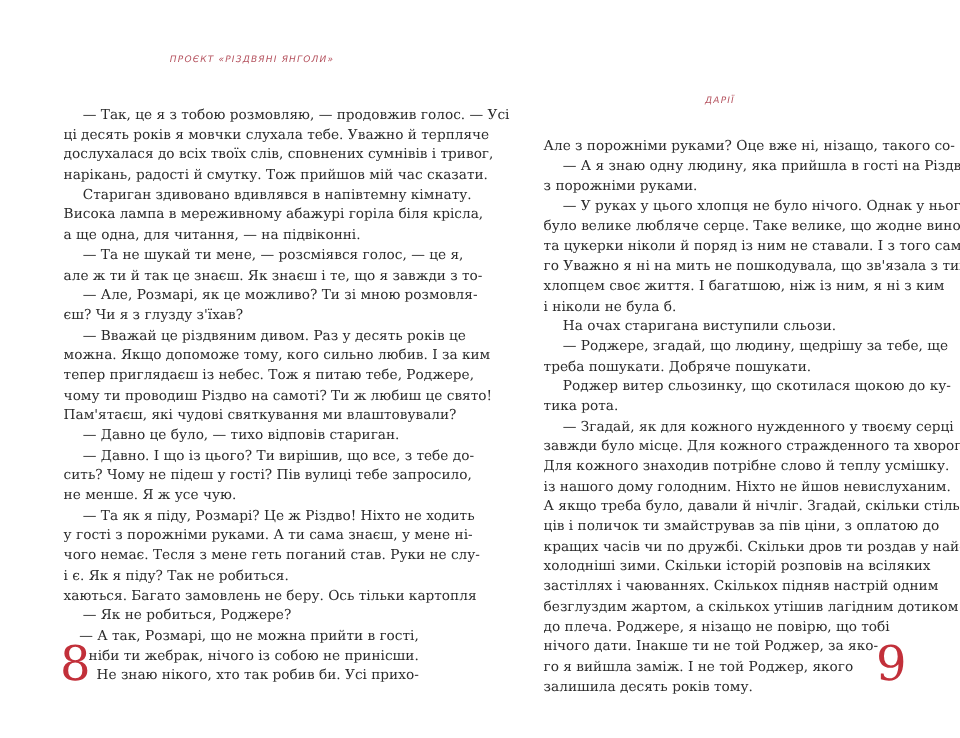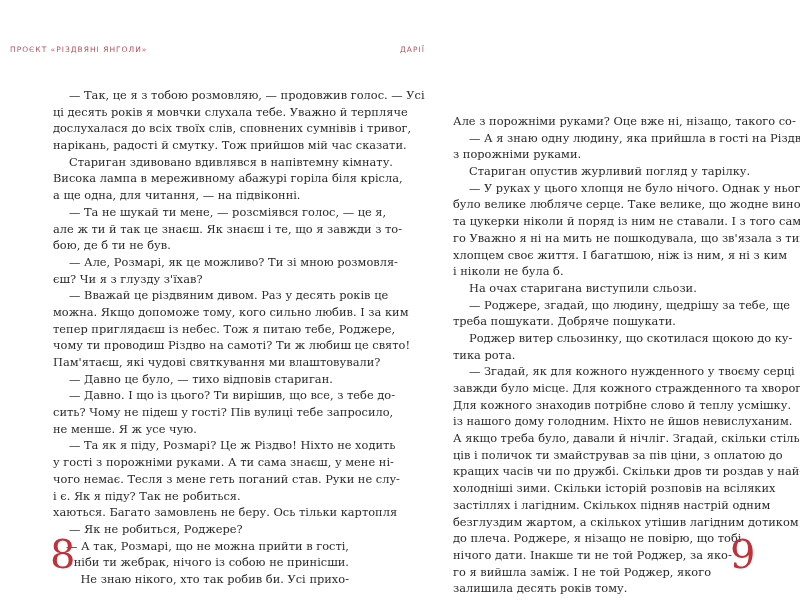--- a/index.html
+++ b/index.html
@@ -1,25 +1,25 @@
 <!DOCTYPE html>
 <html><head>
 <meta charset="utf-8">
 <style>
   html, body { margin:0; padding:0; background:#ffffff; }
   body { width:800px; height:615px; position:relative; overflow:hidden;
          font-family:"DejaVu Serif", serif; color:#2b2b2b; }
   .page { position:absolute; top:0; width:400px; height:615px; }
   .page.left { left:0; }
   .page.right { left:400px; }
-  .running-head { position:absolute; top:45px; left:0; width:400px; text-align:left;
+  .running-head { position:absolute; top:45px; left:0; width:400px; text-align:center;
          font-family:"DejaVu Sans", sans-serif; font-size:7.5px; letter-spacing:1px;
-         color:#b5535f; text-transform:uppercase; }
+         color:#b5535f; text-transform:uppercase;font-style:italic; }
   .page.left .running-head { left:10px; }
-  .page.right .running-head { left:0; }
+  .page.right .running-head { left:0;margin-top:34px; }
   .body { position:absolute; top:87px; width:296px; font-size:11.4px; line-height:16.7px; }
   .page.left .body { left:53px; }
   .page.right .body { left:53px;margin-top:26px; }
   .line { display:block; white-space:nowrap; text-align:justify; text-align-last:justify; height:16.7px; overflow:visible; }
   .line.last { text-align-last:left; }
   .line.indent { padding-left:16px; }
   .line.right-align { text-align:left; text-align-last:right; }
   .folio { position:absolute; font-family:"DejaVu Serif", serif; font-size:40px; color:#c2303a; line-height:1; }
   .page.left .folio { left:50px; top:534px; }
   .page.right .folio { left:330px; top:534px; }
@@ -32,21 +32,20 @@
   <div class="body" id="left-body">
       <span class="line indent">— Так, це я з тобою розмовляю, — продовжив голос. — Усі</span>
       <span class="line ">ці десять років я мовчки слухала тебе. Уважно й терпляче</span>
       <span class="line ">дослухалася до всіх твоїх слів, сповнених сумнівів і тривог,</span>
       <span class="line last">нарікань, радості й смутку. Тож прийшов мій час сказати.</span>
       <span class="line indent">Стариган здивовано вдивлявся в напівтемну кімнату.</span>
       <span class="line ">Висока лампа в мереживному абажурі горіла біля крісла,</span>
       <span class="line last">а ще одна, для читання, — на підвіконні.</span>
       <span class="line indent">— Та не шукай ти мене, — розсміявся голос, — це я,</span>
       <span class="line ">але ж ти й так це знаєш. Як знаєш і те, що я завжди з то-</span>
-      <span class="line last">бою, де б ти не був.</span>
       <span class="line indent">— Але, Розмарі, як це можливо? Ти зі мною розмовля-</span>
       <span class="line last">єш? Чи я з глузду з'їхав?</span>
       <span class="line indent">— Вважай це різдвяним дивом. Раз у десять років це</span>
       <span class="line ">можна. Якщо допоможе тому, кого сильно любив. І за ким</span>
       <span class="line ">тепер приглядаєш із небес. Тож я питаю тебе, Роджере,</span>
       <span class="line ">чому ти проводиш Різдво на самоті? Ти ж любиш це свято!</span>
       <span class="line last">Пам'ятаєш, які чудові святкування ми влаштовували?</span>
       <span class="line indent last">— Давно це було, — тихо відповів стариган.</span>
       <span class="line indent">— Давно. І що із цього? Ти вирішив, що все, з тебе до-</span>
       <span class="line ">сить? Чому не підеш у гості? Пів вулиці тебе запросило,</span>
@@ -63,41 +62,40 @@
     </div>
   <div class="folio">8</div>
 </div>
 
 <div class="page right">
   <div class="running-head">Дарії</div>
   <div class="body" id="right-body">
       <span class="line ">Але з порожніми руками? Оце вже ні, нізащо, такого со-</span>
       <span class="line indent">— А я знаю одну людину, яка прийшла в гості на Різдво</span>
       <span class="line last">з порожніми руками.</span>
-      <span class="line indent last">Стариган опустив журливий погляд у тарілку.</span>
       <span class="line indent">— У руках у цього хлопця не було нічого. Однак у нього</span>
       <span class="line ">було велике люблячe серце. Таке велике, що жодне вино</span>
       <span class="line ">та цукерки ніколи й поряд із ним не ставали. І з того само-</span>
       <span class="line ">го Уважно я ні на мить не пошкодувала, що зв'язала з тим</span>
       <span class="line ">хлопцем своє життя. І багатшою, ніж із ним, я ні з ким</span>
       <span class="line last">і ніколи не була б.</span>
       <span class="line indent last">На очах старигана виступили сльози.</span>
       <span class="line indent">— Роджере, згадай, що людину, щедрішу за тебе, ще</span>
       <span class="line last">треба пошукати. Добряче пошукати.</span>
       <span class="line indent">Роджер витер сльозинку, що скотилася щокою до ку-</span>
       <span class="line last">тика рота.</span>
       <span class="line indent">— Згадай, як для кожного нужденного у твоєму серці</span>
       <span class="line ">завжди було місце. Для кожного стражденного та хворого.</span>
       <span class="line ">Для кожного знаходив потрібне слово й теплу усмішку.</span>
       <span class="line ">із нашого дому голодним. Ніхто не йшов невислуханим.</span>
       <span class="line ">А якщо треба було, давали й нічліг. Згадай, скільки стіль-</span>
       <span class="line ">ців і поличок ти змайстрував за пів ціни, з оплатою до</span>
       <span class="line ">кращих часів чи по дружбі. Скільки дров ти роздав у най-</span>
       <span class="line ">холодніші зими. Скільки історій розповів на всіляких</span>
-      <span class="line ">застіллях і лагідним. Скількох підняв настрій одним</span>
+      <span class="line ">застіллях і чаюваннях. Скількох підняв настрій одним</span>
       <span class="line ">безглуздим жартом, а скількох утішив лагідним дотиком</span>
       <span class="line last">до плеча. Роджере, я нізащо не повірю, що тобі</span>
       <span class="line last">нічого дати. Інакше ти не той Роджер, за яко-</span>
       <span class="line last">го я вийшла заміж. І не той Роджер, якого</span>
       <span class="line last">залишила десять років тому.</span>
     </div>
   <div class="folio">9</div>
 </div>
 
 </body></html>

